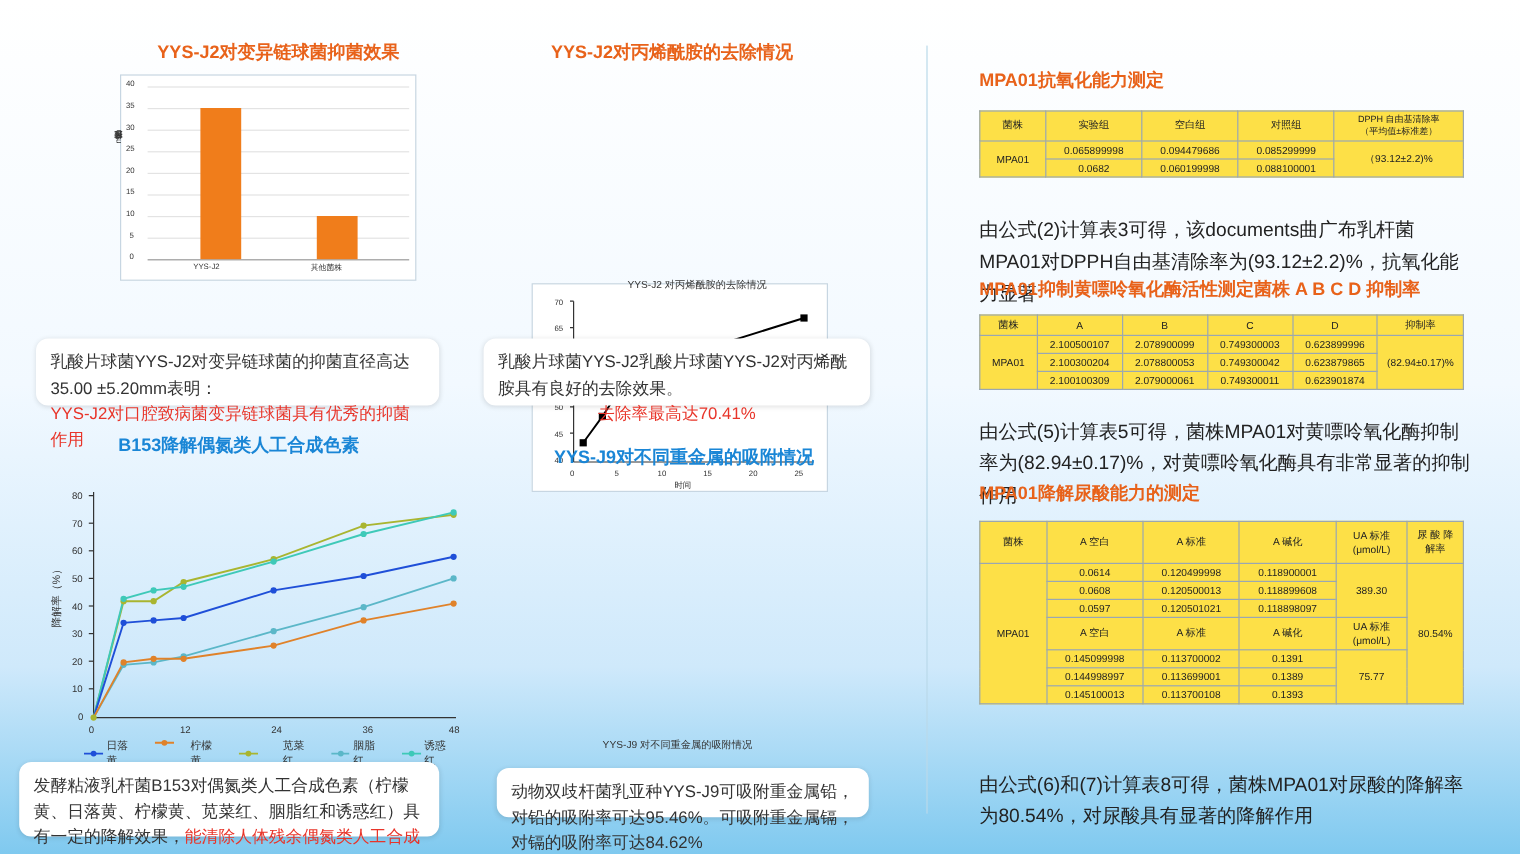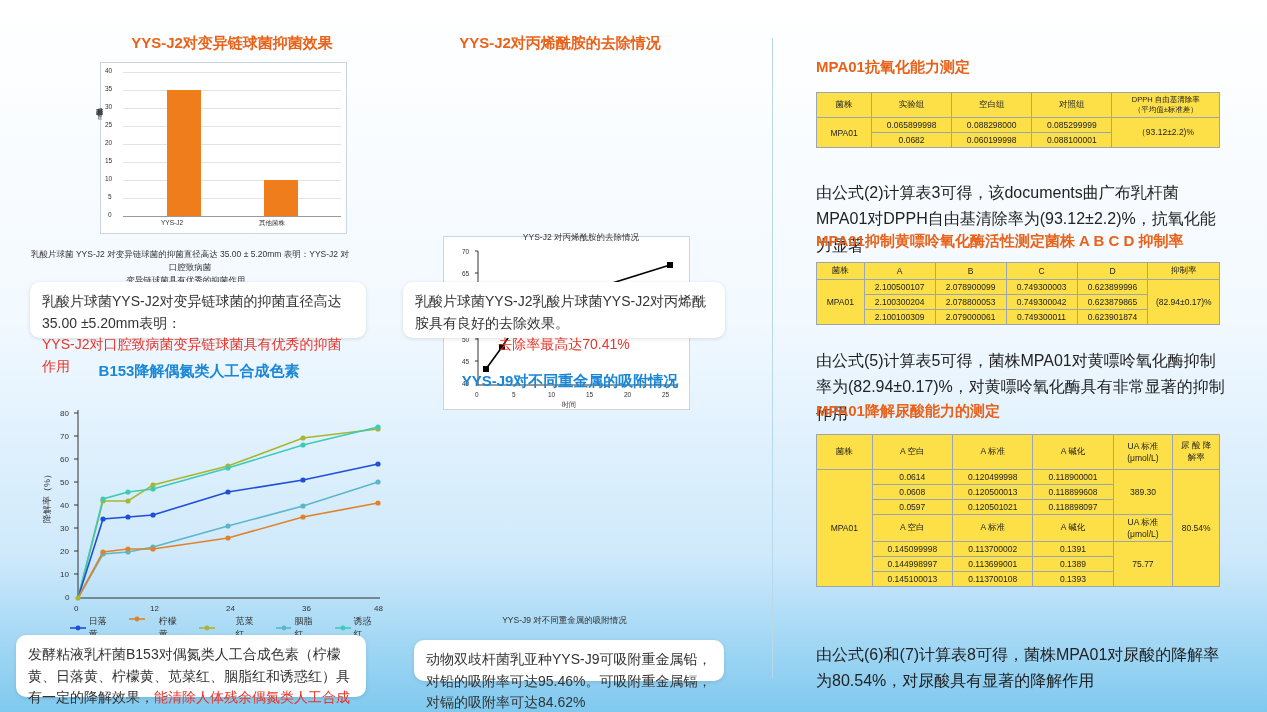--- a/index.html
+++ b/index.html
@@ -77,22 +77,20 @@
 
     <div class="axis-label-y" style="left:-6px;top:45px;">抑菌直径 mm</div>
 
     <div class="bar" style="left:66px;top:27px;width:34px;height:126px;"></div>
     <div class="bar" style="left:163px;top:117px;width:34px;height:36px;"></div>
 
     <div class="tick" style="left:60px;top:156px;">YYS-J2</div>
     <div class="tick" style="left:158px;top:156px;">其他菌株</div>
   </div>
 
-  <div class="note" style="position:absolute;left:30px;top:248px;width:320px;text-align:center;white-space:pre-line;">乳酸片球菌 YYS-J2 对变异链球菌的抑菌直径高达 35.00 ± 5.20mm 表明：YYS-J2 对口腔致病菌
-变异链球菌具有优秀的抑菌作用。</div>
 
   <div class="callout" style="left:30px;top:282px;width:336px;height:56px;">
     <div>乳酸片球菌YYS-J2对变异链球菌的抑菌直径高达35.00 ±5.20mm表明：</div>
     <div class="hl">YYS-J2对口腔致病菌变异链球菌具有优秀的抑菌作用</div>
   </div>
 
   <div class="panel" style="left:400px;top:34px;width:320px;">
     <div class="chart-title">YYS-J2对丙烯酰胺的去除情况</div>
   </div>
 
@@ -283,21 +281,21 @@
       <th style="width:52px;">菌株</th>
       <th style="width:78px;">实验组</th>
       <th style="width:78px;">空白组</th>
       <th style="width:78px;">对照组</th>
       <th style="width:112px;white-space:pre-line;font-size:7.5px;">DPPH 自由基清除率
 （平均值±标准差）</th>
     </tr>
     <tr>
       <td rowspan="2">MPA01</td>
       <td>0.065899998</td>
-      <td>0.088298000</td>
+      <td>0.094479686</td>
       <td>0.085299999</td>
       <td rowspan="2">（93.12±2.2)%</td>
     </tr>
     <tr>
       <td>0.0682</td>
       <td>0.060199998</td>
       <td>0.088100001</td>
     </tr>
   </tbody>
     </table>

